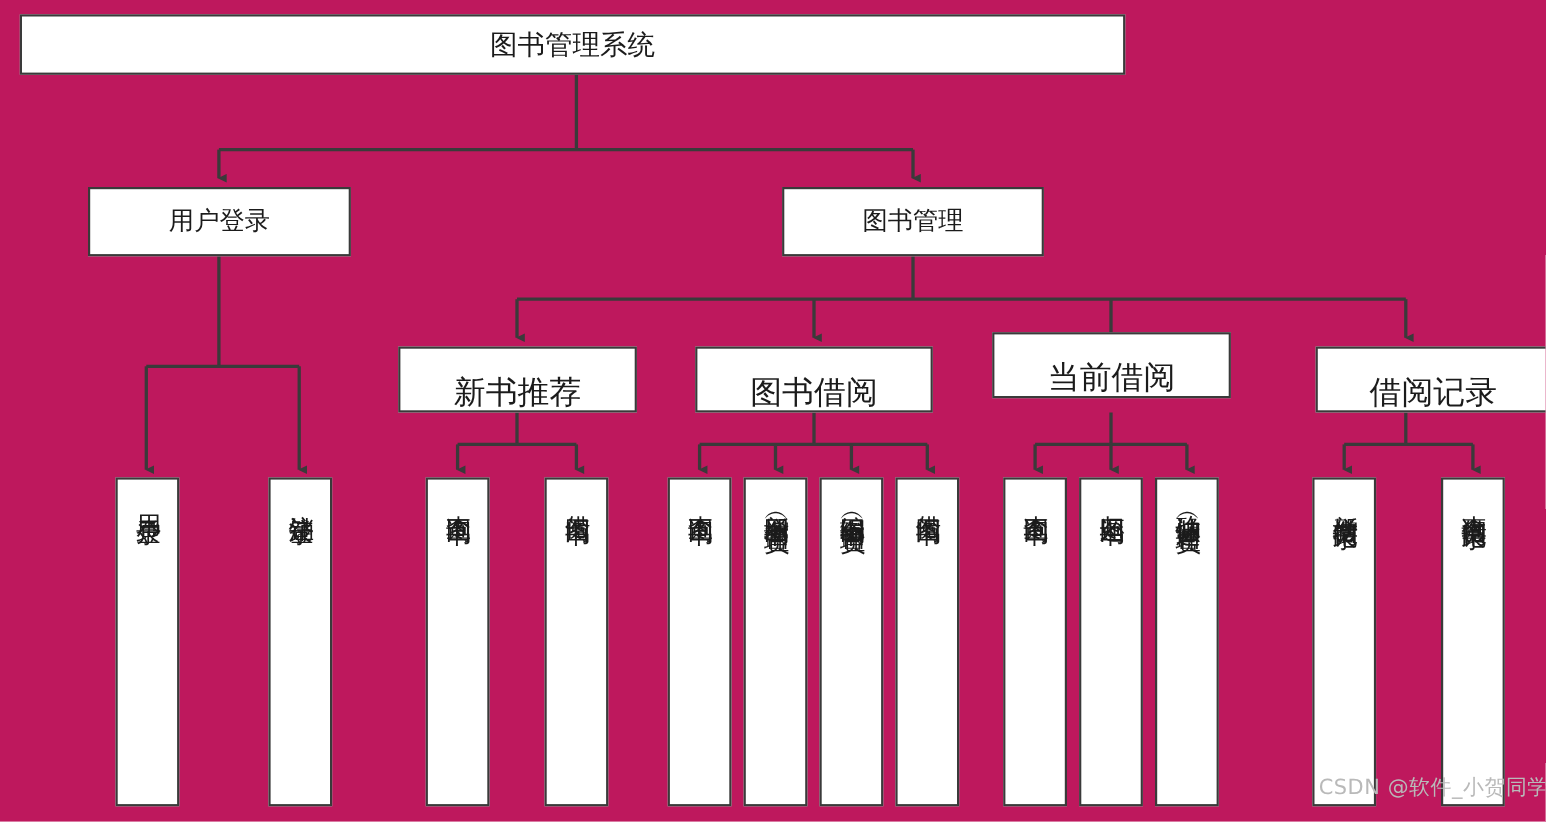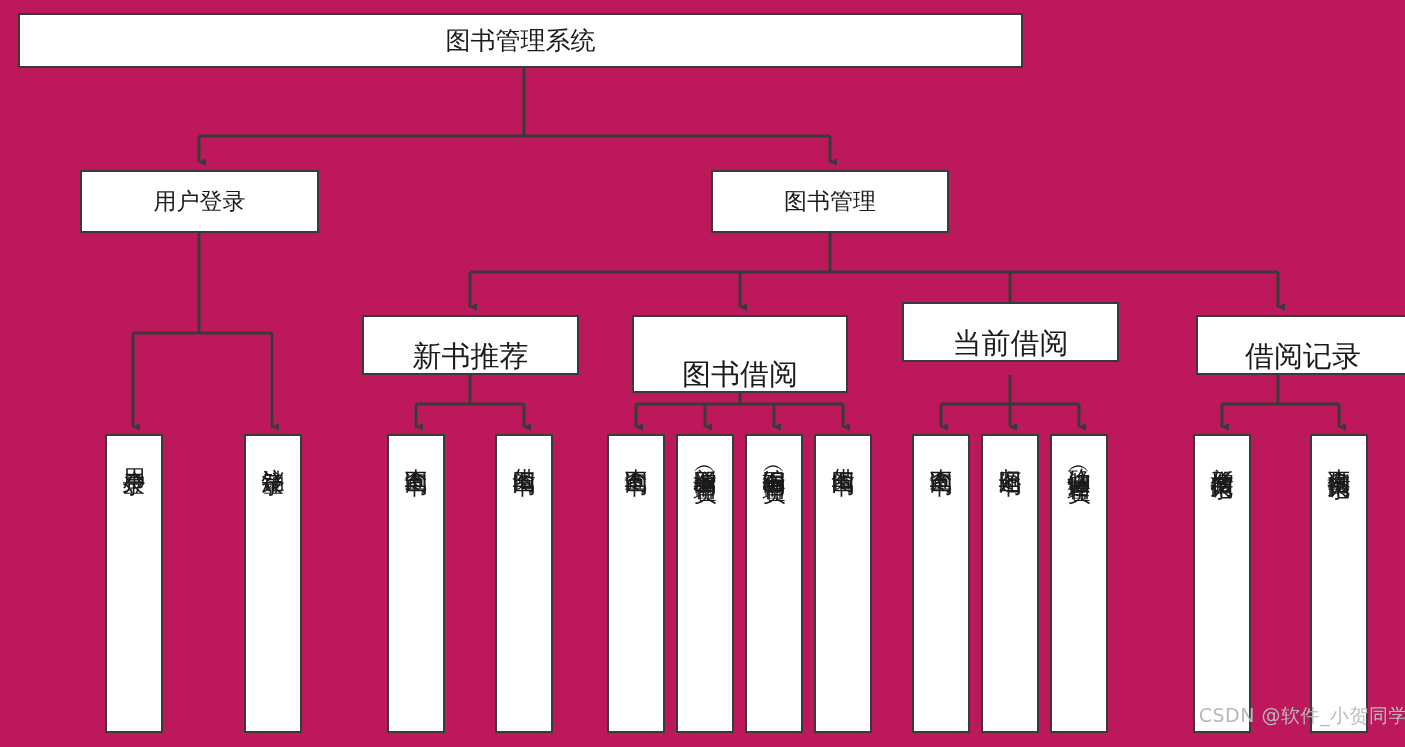--- a/index.html
+++ b/index.html
@@ -131,21 +131,21 @@
   <div class="node lvl2" style="left:80px; top:170px; width:239px; height:63px;">
     <span>用户登录</span>
   </div>
   <div class="node lvl2" style="left:711px; top:170px; width:238px; height:63px;">
     <span>图书管理</span>
   </div>
 
   <div class="node lvl3" style="left:362px; top:315px; width:217px; height:60px;">
     <span>新书推荐</span>
   </div>
-  <div class="node lvl3" style="left:632px; top:315px; width:216px; height:78px;">
+  <div class="node lvl3" style="left:632px; top:315px; width:216px; height:60px;">
     <span>图书借阅</span>
   </div>
   <div class="node lvl3" style="left:902px; top:302px; width:217px; height:60px;">
     <span>当前借阅</span>
   </div>
   <div class="node lvl3" style="left:1172px; top:315px; width:214px; height:60px;margin-left:24px;">
     <span>借阅记录</span>
   </div>
 
   <div class="node leaf" style="left:105px; top:434px; width:58px; height:299px;">

